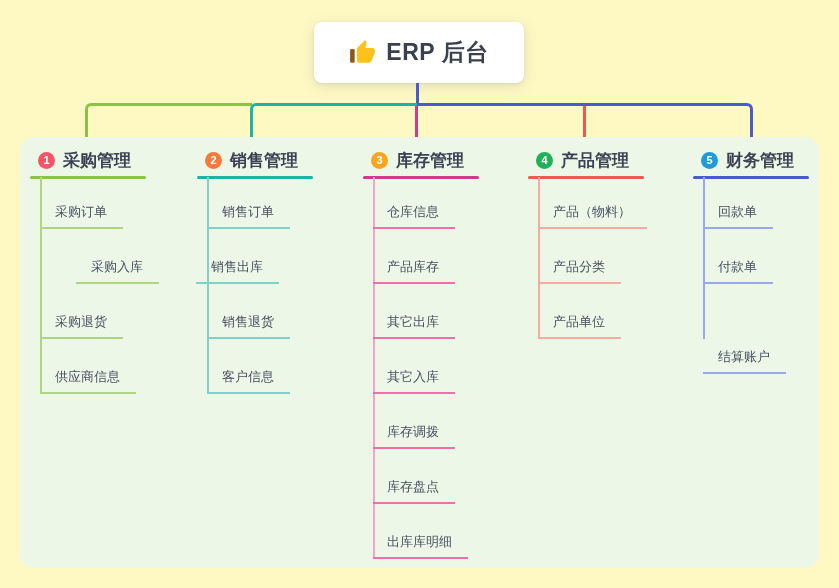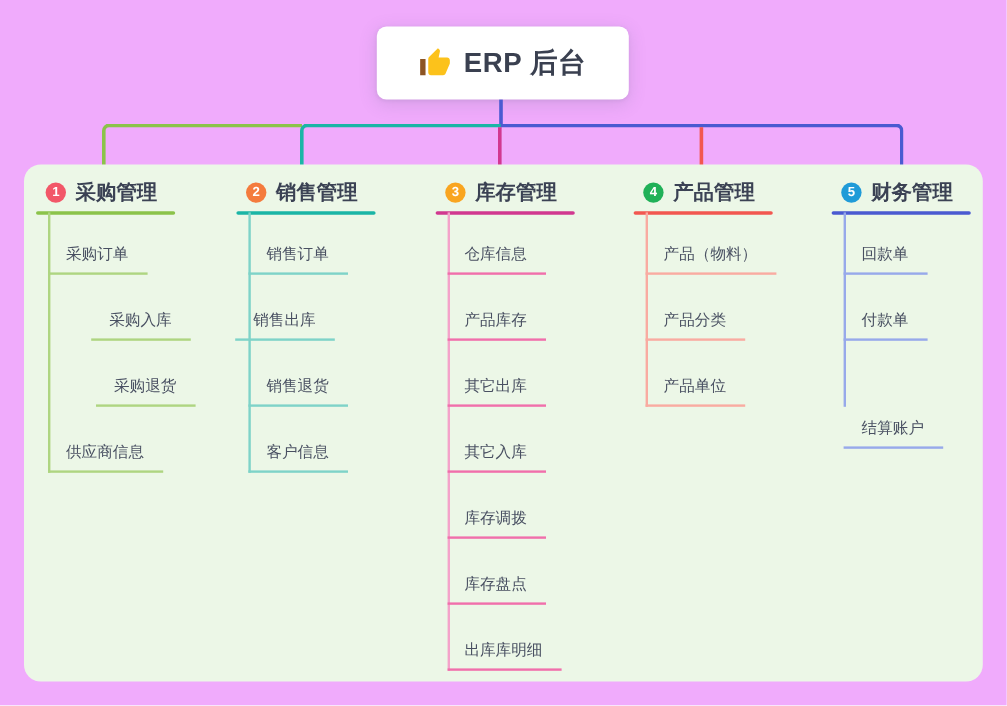--- a/index.html
+++ b/index.html
@@ -1,17 +1,17 @@
 <!DOCTYPE html>
 <html><head>
 <meta charset="utf-8">
 <style>
   * { margin:0; padding:0; box-sizing:border-box; }
   html,body { background:#ffffff; font-family:"Liberation Sans","DejaVu Sans",sans-serif; }
-  .canvas { position:relative; width:839px; height:588px; background:#f0abfc; overflow:hidden; }
+  .canvas { position:relative; width:839px; height:588px; background:#fef9c3; overflow:hidden; }
 
   
   .root-node{
     position:absolute; left:314px; top:22px; width:210px; height:61px;
     background:#ffffff; border-radius:8px;
     box-shadow:0 3px 14px rgba(90,100,130,.18), 0 1px 3px rgba(90,100,130,.10);
     display:flex; align-items:center; justify-content:center; gap:10px;
     cursor:pointer;
   }
   .root-label{ font-size:23px; font-weight:600; color:#3a4050; letter-spacing:.5px; }
@@ -76,21 +76,21 @@
   <div class="panel"></div>
 
   <div class="branch-header" style="left:38px;">
     <span class="badge bg1">1</span>
     <span class="branch-label">采购管理</span>
   </div>
   <div class="punder c1-main" style="left:30px;"></div>
   <div class="spine c1-spine" style="left:40px; top:177px; height:217px;"></div>
   <div class="child c1-line" style="left:40px; top:203px;">采购订单</div>
   <div class="child c1-line" style="left:40px; top:258px;margin-left:36px;">采购入库</div>
-  <div class="child c1-line" style="left:40px; top:313px;margin-left:40px;">采购退货</div>
+  <div class="child c1-line" style="left:40px; top:313px;">采购退货</div>
   <div class="child c1-line" style="left:40px; top:368px;">供应商信息</div>
 
   <div class="branch-header" style="left:205px;">
     <span class="badge bg2">2</span>
     <span class="branch-label">销售管理</span>
   </div>
   <div class="punder c2-main" style="left:197px;"></div>
   <div class="spine c2-spine" style="left:207px; top:177px; height:217px;"></div>
   <div class="child c2-line" style="left:207px; top:203px;">销售订单</div>
   <div class="child c2-line" style="left:196px; top:258px;">销售出库</div>

